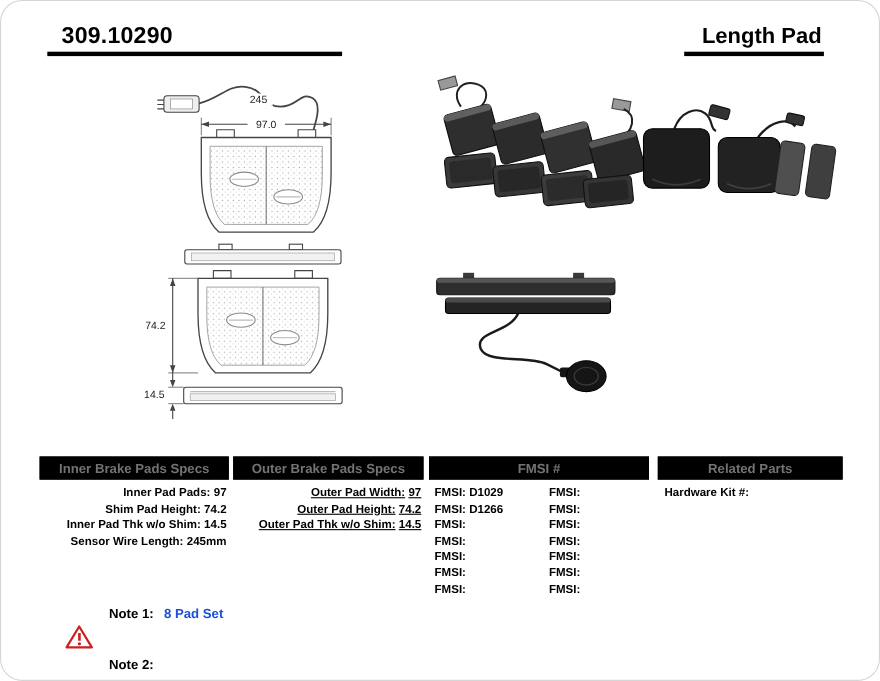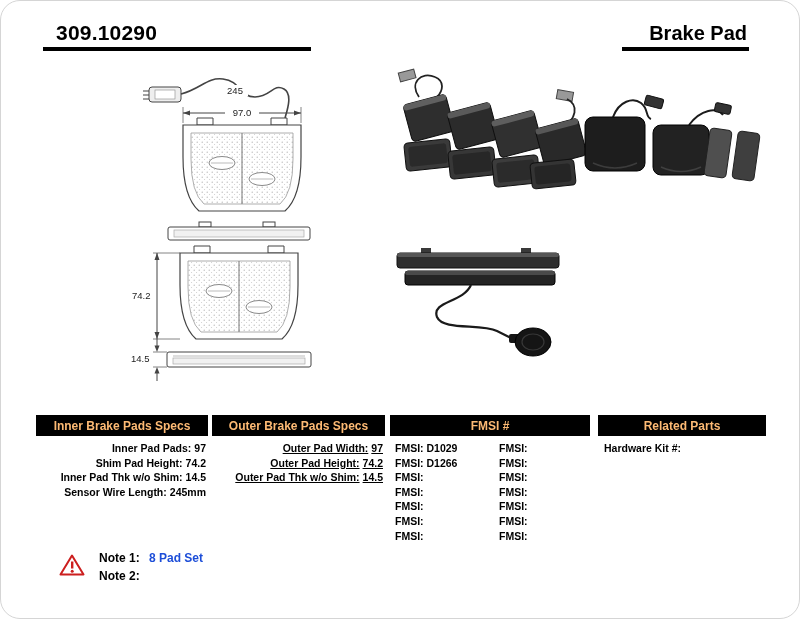--- a/index.html
+++ b/index.html
@@ -23,44 +23,44 @@
   
   .art { position:absolute; left:0; top:0; }
 
   
   .spec-col { position:absolute; top:414px; }
   .spec-col.inner   { left:35px;  width:172px; }
   .spec-col.outer   { left:211px; width:173px;text-decoration:underline; }
   .spec-col.fmsi    { left:389px; width:200px; }
   .spec-col.related { left:597px; width:168px; }
   .spec-header {
-    height:21px; line-height:21px; background:#000; color:#fdba74;
+    height:21px; line-height:21px; background:#000; color:#737373;
     font-size:12px; font-weight:bold; text-align:center; border:1px solid #000;
   }
   .spec-body { padding-top:5px; font-size:10.5px; font-weight:bold; line-height:14.6px; }
   .spec-body.align-right { text-align:right; padding-right:2px; }
   .spec-row .val { margin-left:3px; }
   .fmsi-body { display:grid; grid-template-columns:104px auto; padding-left:5px; }
   .fmsi-cell { white-space:nowrap; }
   .related-body { padding-left:6px; }
 
   
   .notes { position:absolute; left:58px; top:548px; display:flex; align-items:center; gap:14px; }
-  .note-lines { display:flex; flex-direction:column; }
+  .note-lines { display:flex; flex-direction:column;gap:28px; }
   .note-row { display:flex; line-height:18px; }
   .note-label { font-size:12px; font-weight:bold; color:#000; width:50px; }
   .note-text  { font-size:12px; font-weight:bold; color:#1d4ed8; }
 </style>
 </head>
 <body>
 
 <div class="page">
 
   <div class="hdr-part">309.10290</div>
-  <div class="hdr-type">Brake Pad</div>
+  <div class="hdr-type">Length Pad</div>
   <div class="hdr-bar-left"></div>
   <div class="hdr-bar-right"></div>
 
   <svg class="art" width="800" height="619" viewBox="0 0 800 619">
     <defs>
       <pattern id="speck" width="5" height="5" patternUnits="userSpaceOnUse">
         <circle cx="1.2" cy="1.2" r="0.6" fill="#aaaaaa"></circle>
         <circle cx="3.6" cy="3.4" r="0.5" fill="#c4c4c4"></circle>
       </pattern>
       <g id="padFront">

